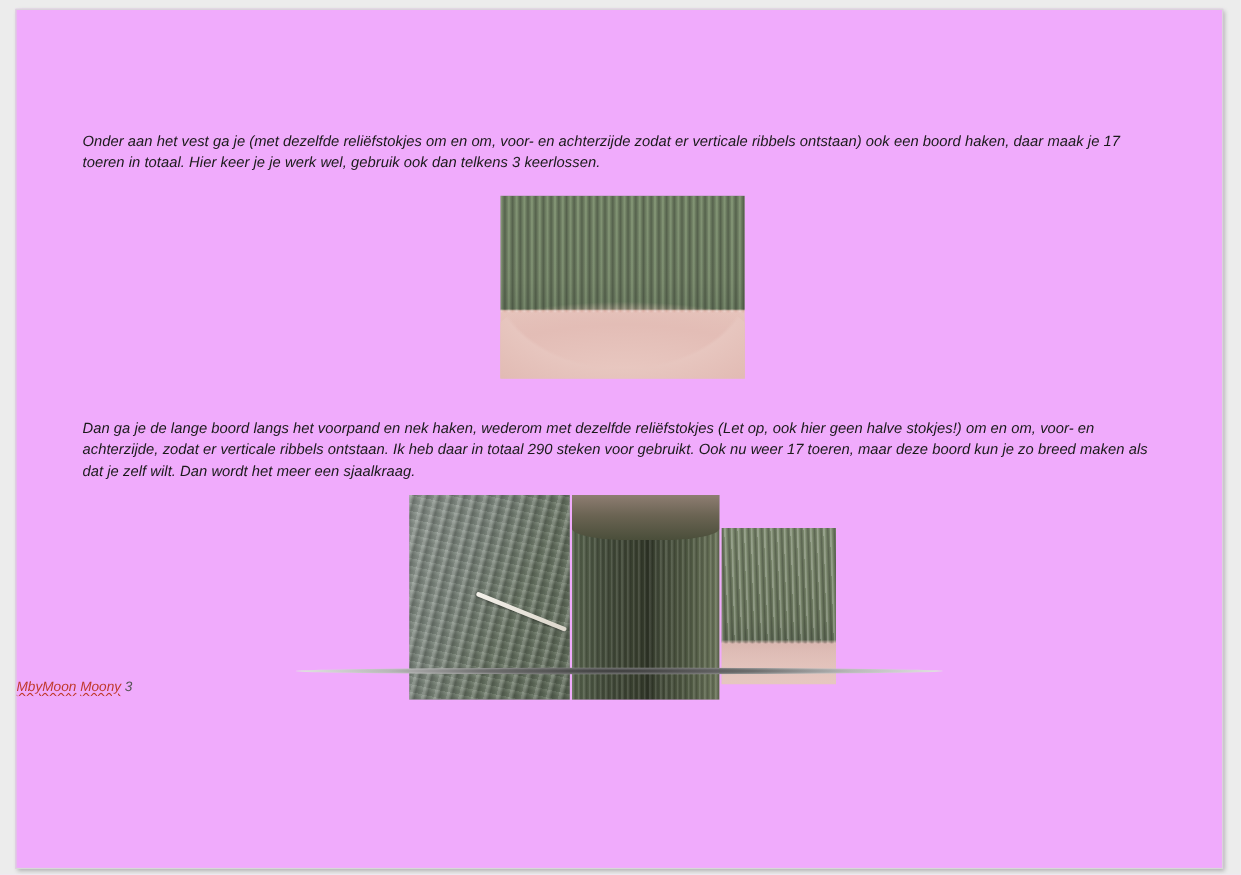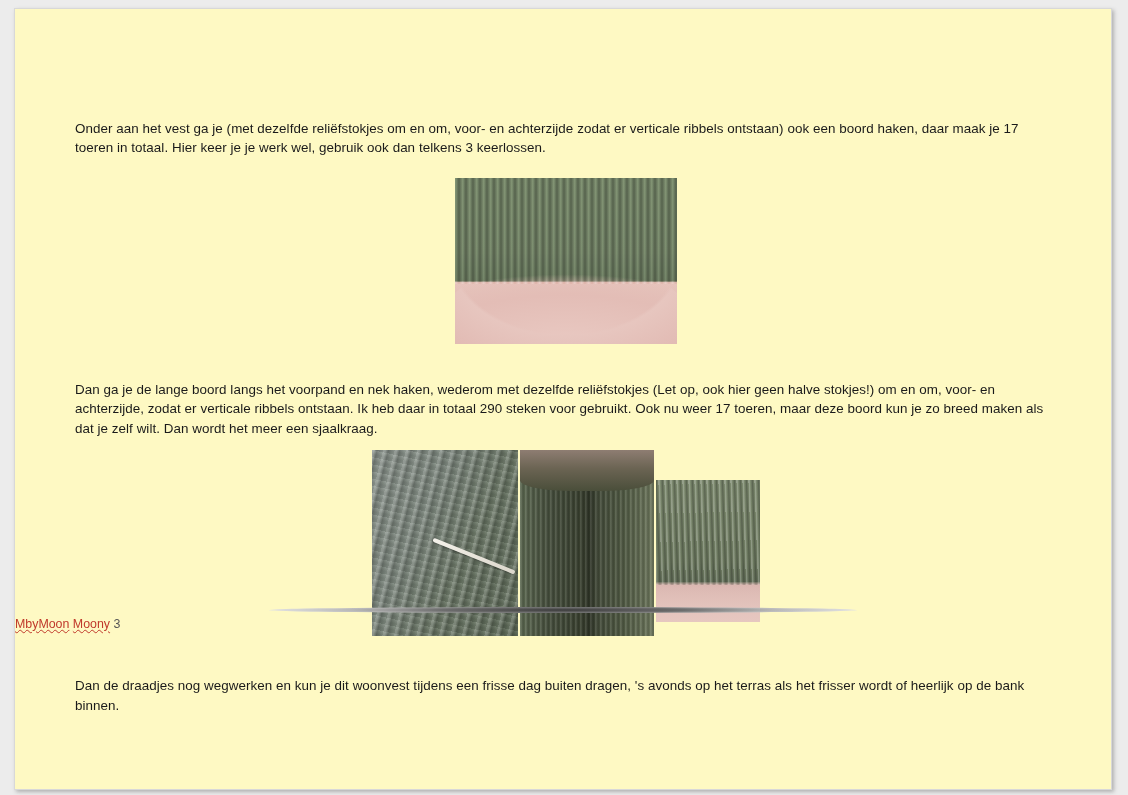--- a/index.html
+++ b/index.html
@@ -18,24 +18,25 @@
     width: 1128px;
     height: 795px;
     background: #ececec;
   }
   .page-sheet {
     position: absolute;
     left: 14px;
     top: 8px;
     width: 1096px;
     height: 780px;
-    background: #fef9c3;
+    background: #f0abfc;
     box-shadow: 2px 2px 4px rgba(0,0,0,0.25);
     border: 1px solid #d8d8d8;
     overflow: hidden;
+    font-style: italic;
   }
   .doc-body {
     position: absolute;
     left: 60px;
     top: 110px;
     width: 982px;
   }
   .para {
     font-family: "Liberation Sans", sans-serif;
     font-size: 13.4px;
@@ -238,21 +239,20 @@
       <p class="para para-2">Dan ga je de lange boord langs het voorpand en nek haken, wederom met dezelfde reliëfstokjes (Let op, ook hier geen halve stokjes!) om en om, voor- en achterzijde, zodat er verticale ribbels ontstaan. Ik heb daar in totaal 290 steken voor gebruikt. Ook nu weer 17 toeren, maar deze boord kun je zo breed maken als dat je zelf wilt. Dan wordt het meer een sjaalkraag.</p>
 
       <div class="img-row" style="margin-top:12px; gap:2px;">
         <div class="photo photo-hook"></div>
         <div class="photo photo-vest"></div>
         <div class="photo photo-band"></div>
       </div>
 
       <div style="height:40px"></div>
 
-      <p class="para">Dan de draadjes nog wegwerken en kun je dit woonvest tijdens een frisse dag buiten dragen, 's avonds op het terras als het frisser wordt of heerlijk op de bank binnen.</p>
     </div>
 
     <div class="footer-zone">
       <div class="footer-rule"></div>
       <div class="footer-text">
         <span class="spell">MbyMoon</span><span> </span><span class="spell">Moony</span><span> </span><span class="pagenum">3</span>
       </div>
     </div>
 
   </div>

